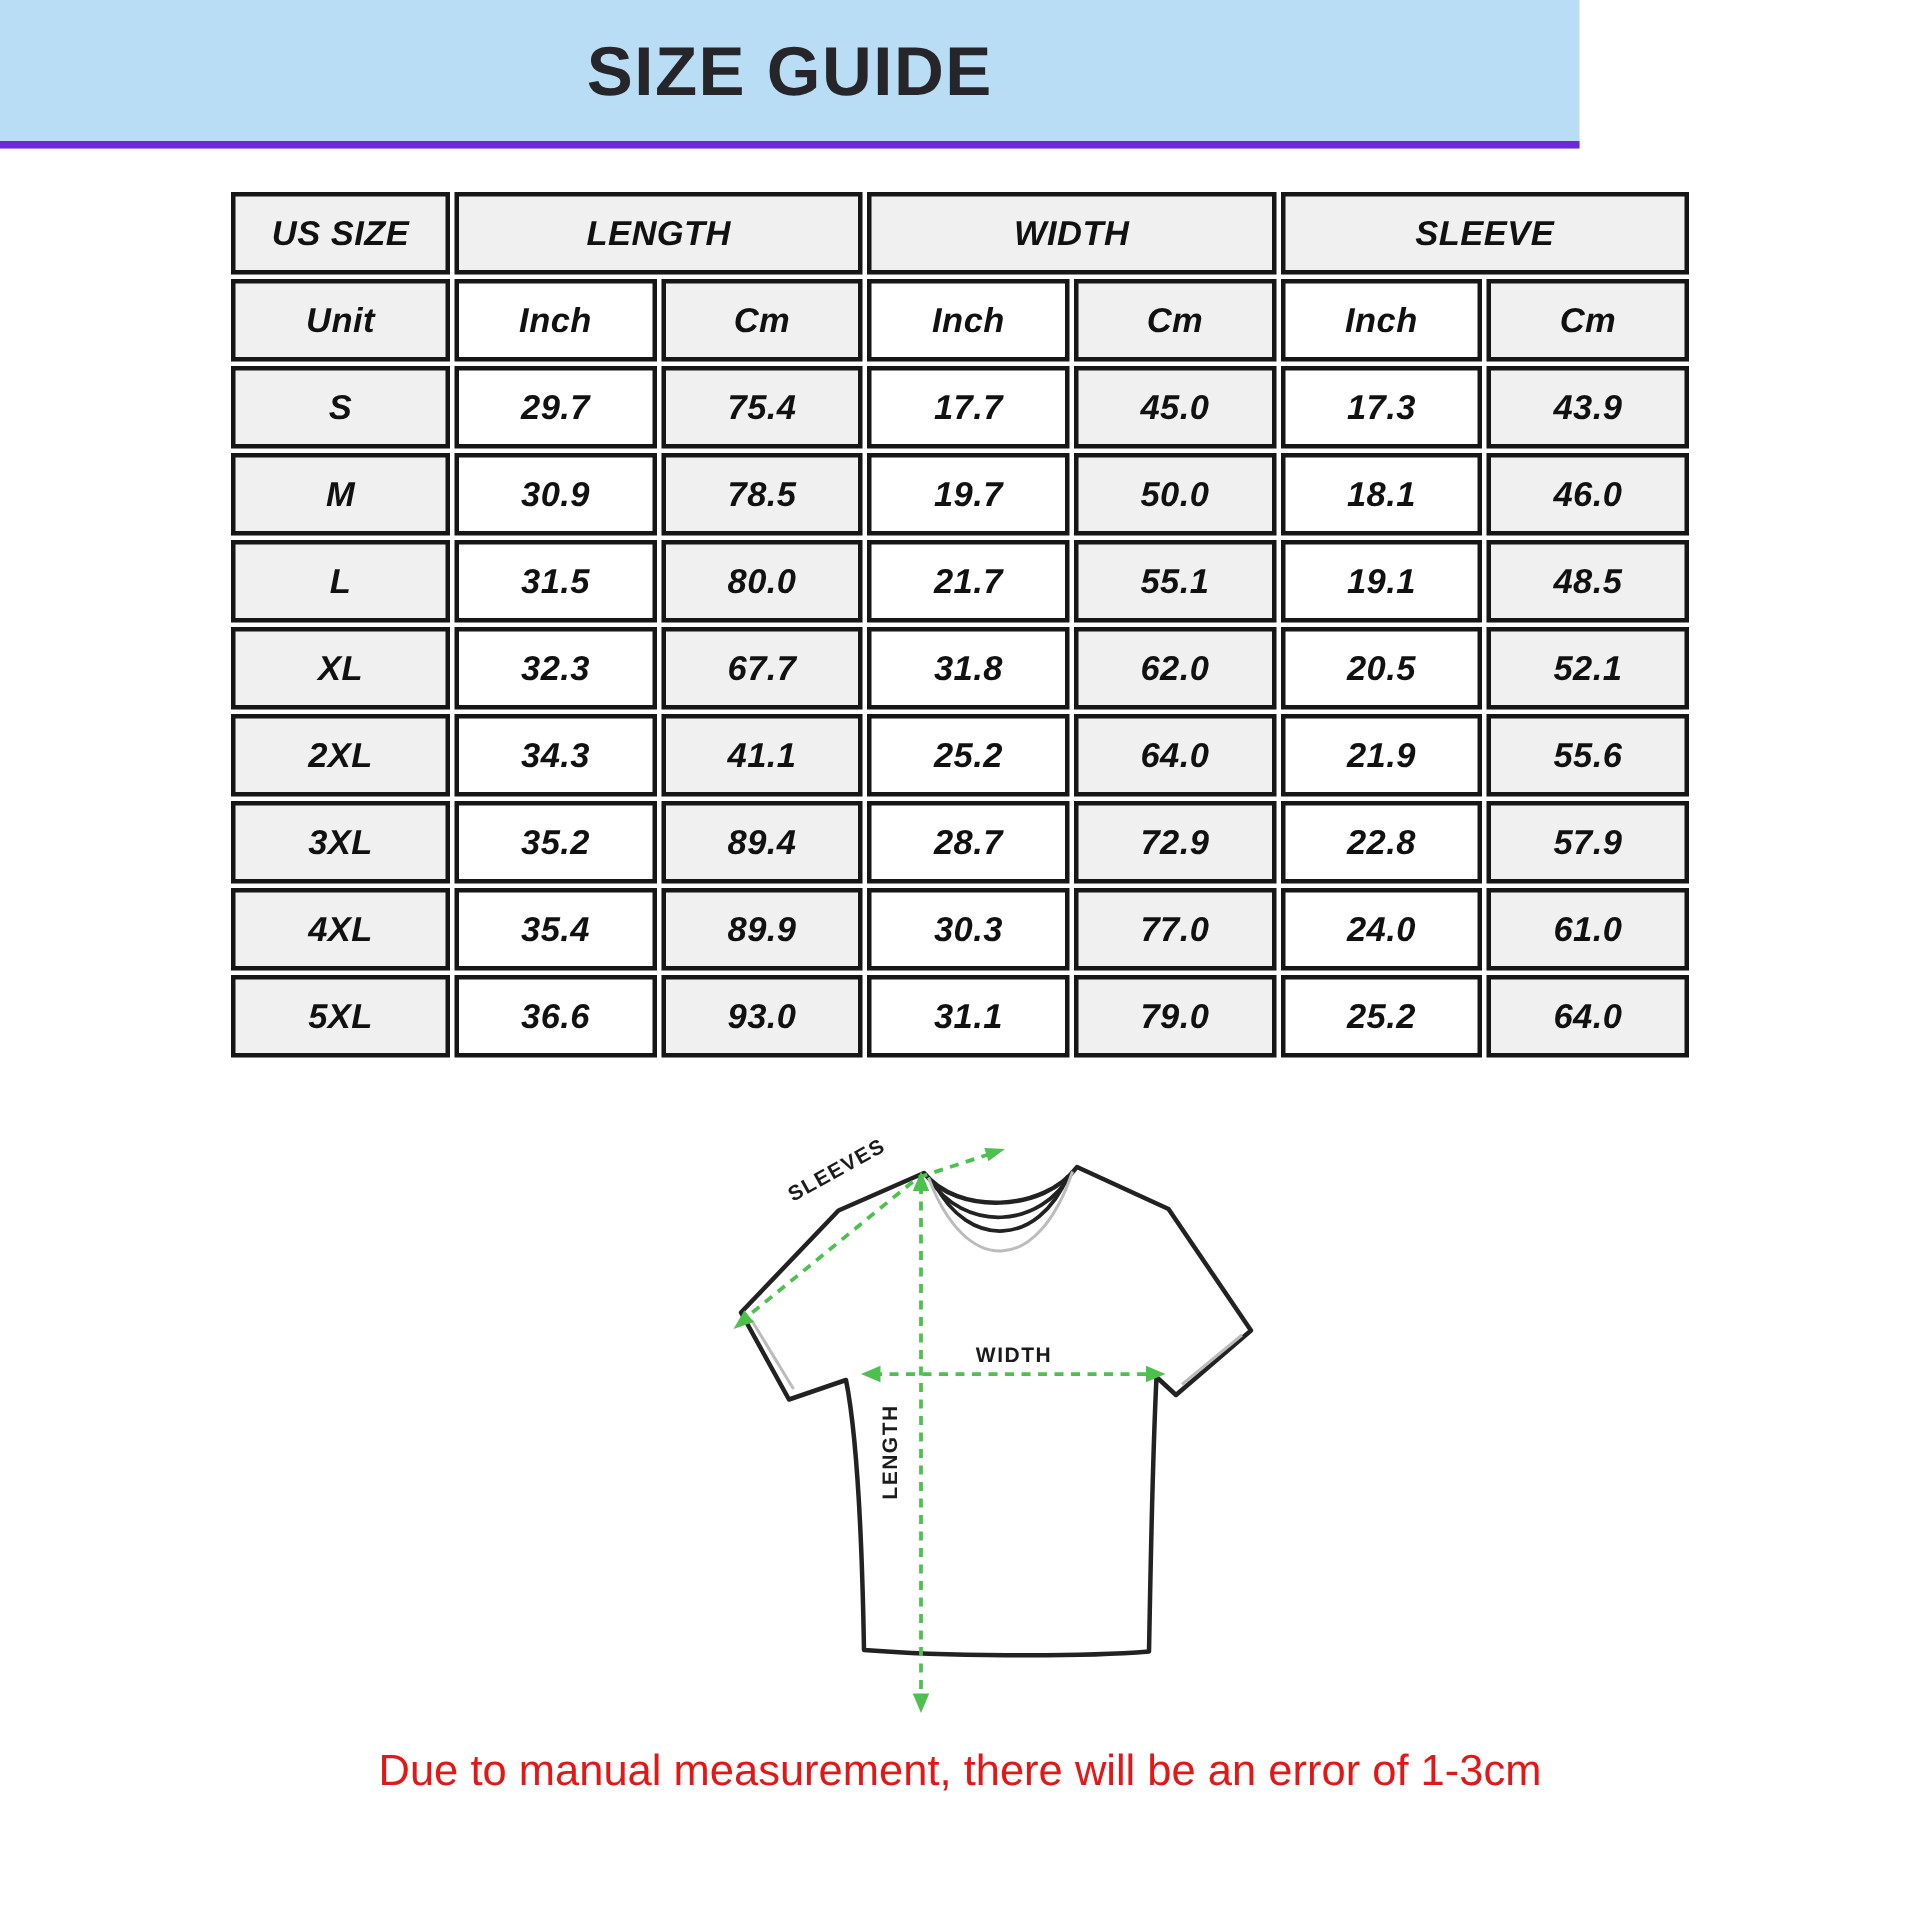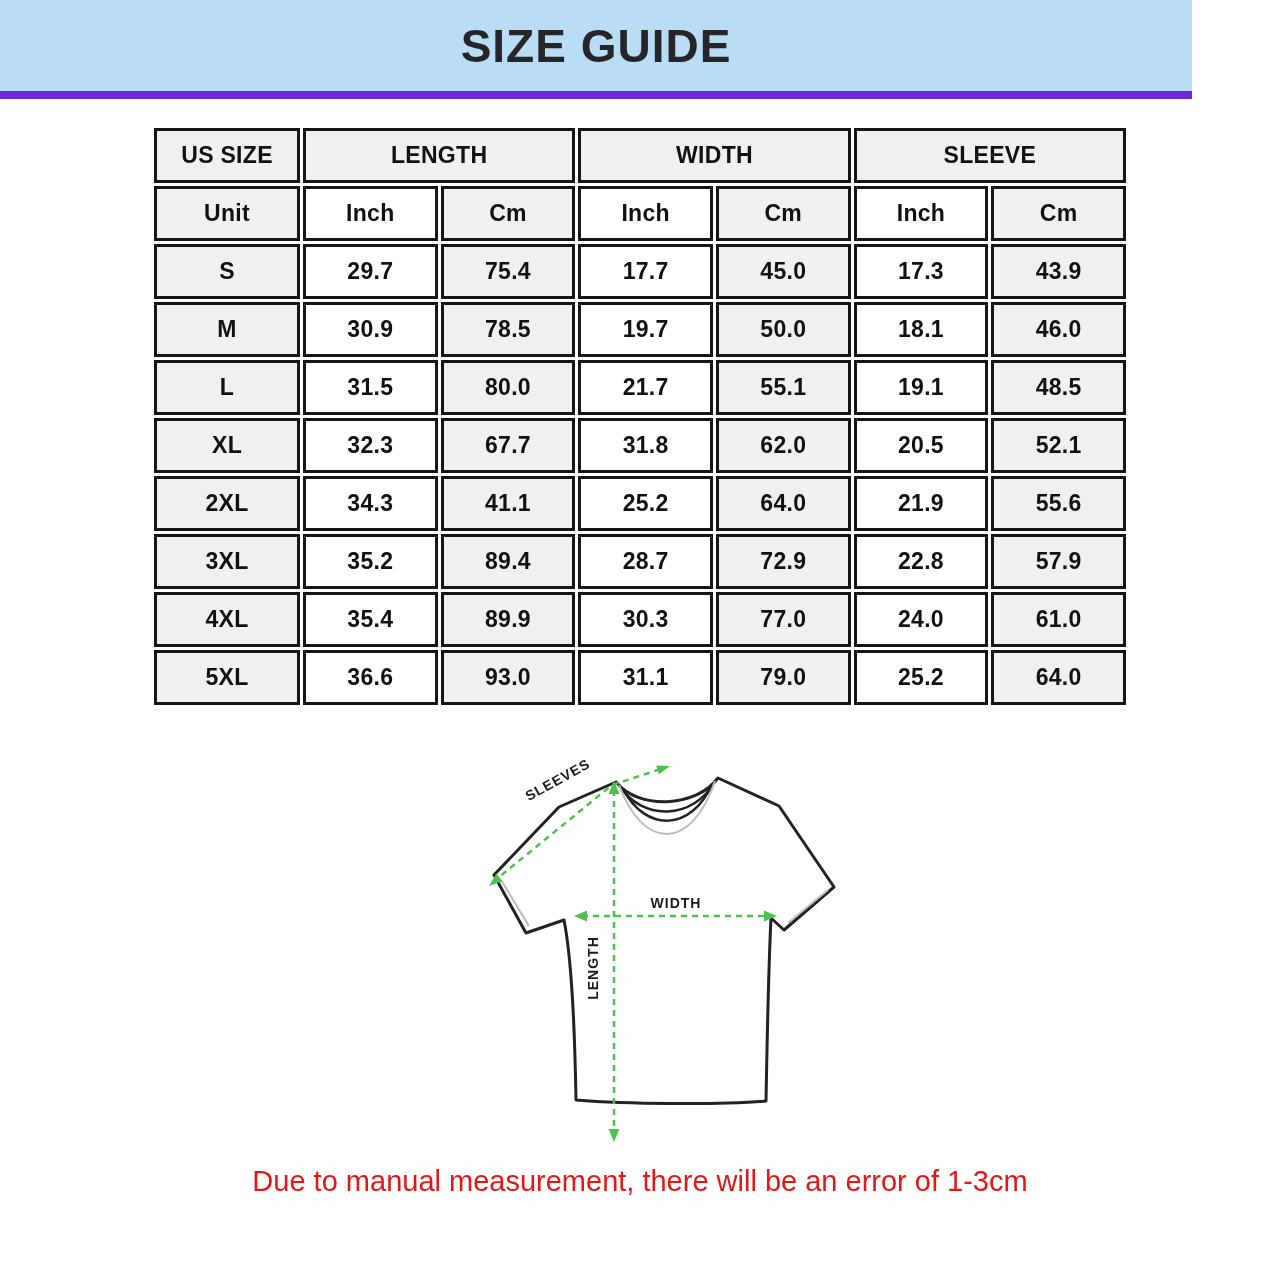--- a/index.html
+++ b/index.html
@@ -5,37 +5,38 @@
   * { box-sizing: border-box; }
   html, body {
     margin: 0; padding: 0;
     width: 1280px; height: 1280px;
     background: #ffffff;
     font-family: "Liberation Sans", sans-serif;
     overflow: hidden;
   }
   
   .banner {
-    width: 1192px; height: 99px;
+    width: 1053px; height: 99px;
     background: #b9ddf4;
-    border-bottom: 8px solid #6d28d9;
+    border-bottom: 5px solid #6d28d9;
     display: flex; align-items: center; justify-content: center;
   }
   .banner h1 {
     margin: 0;
     font-size: 46px; font-weight: bold;
     color: #26262a; letter-spacing: 1px;
   }
   
   table.size-table {
     border-collapse: separate;
     border-spacing: 3px;
     table-layout: fixed;
     width: 978px;
     margin: 26px auto 0 151px;
+    font-style: italic;
   }
   table.size-table td {
     border: 3px solid #161616;
     height: 55px;
     padding: 0;
     text-align: center; vertical-align: middle;
     font-size: 23px; font-weight: bold;
     color: #111111;
     background: #ffffff;
     letter-spacing: 0.3px;

